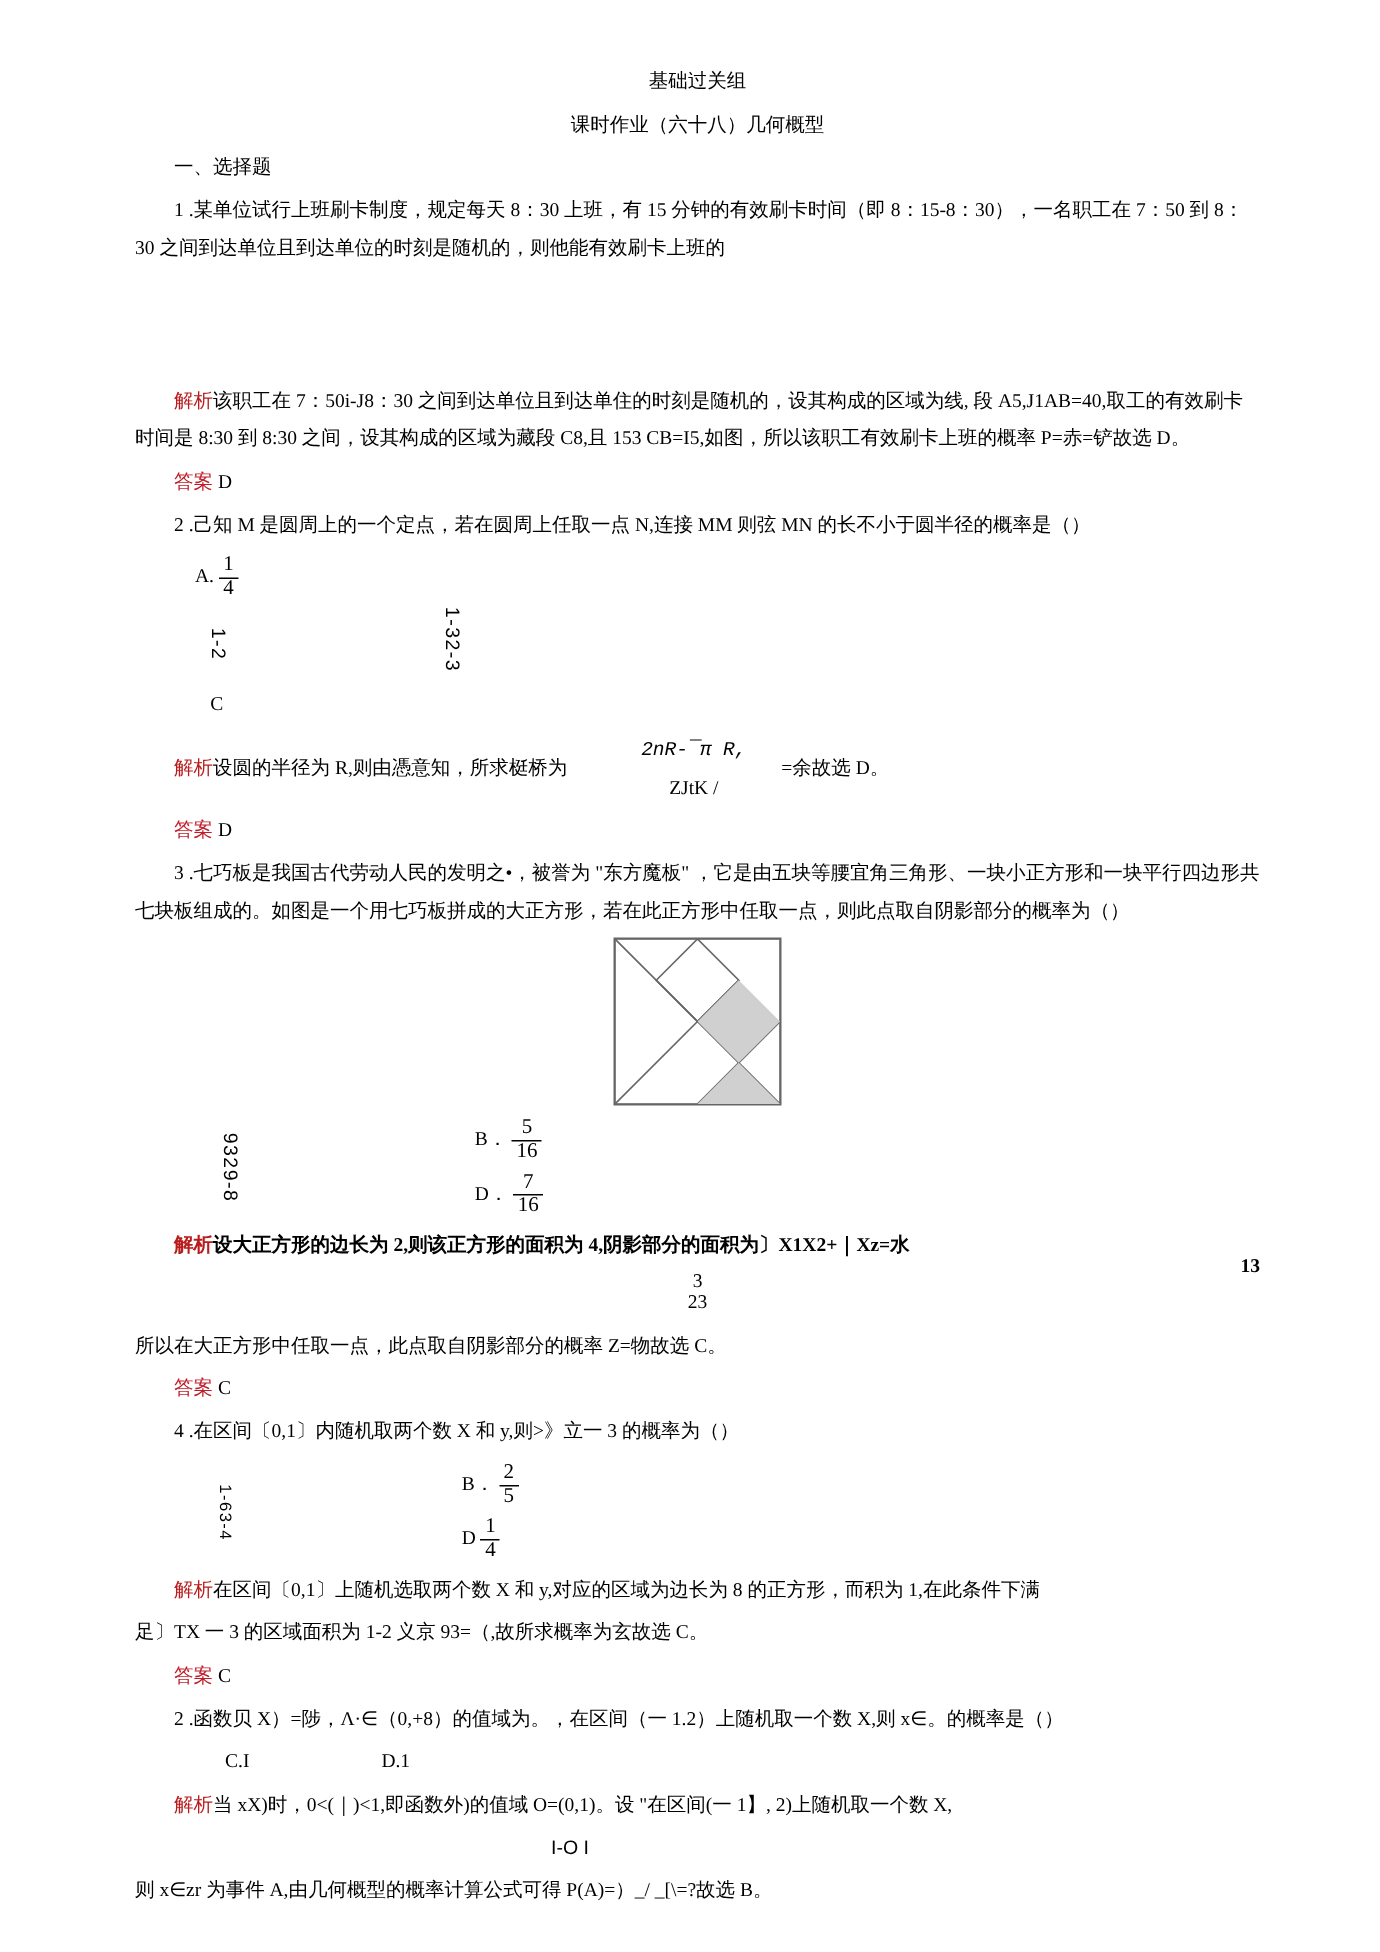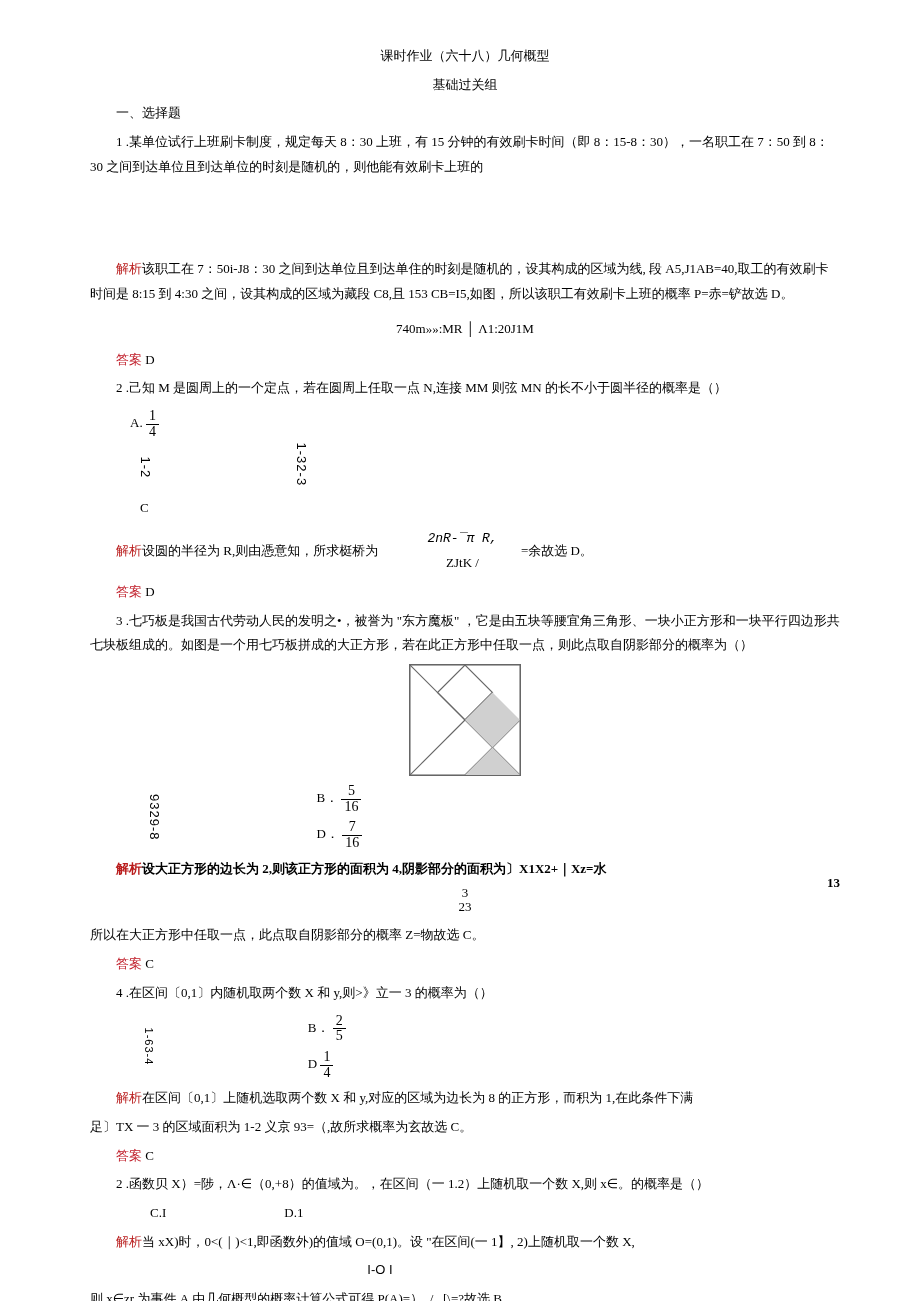--- a/index.html
+++ b/index.html
@@ -53,48 +53,45 @@
     transform-origin: center;
     margin: 10px 0;
     font-family: Arial, sans-serif;
     letter-spacing:1px;
   }
   .tangram {
     width: 110px; height:110px; border:1px solid #666;
     margin: 6px auto;
     display:block;
   }
-  .cd-row { display:flex; gap:118px; margin-left:60px; }
+  .cd-row { display:flex; gap:88px; margin-left:60px; }
   .frac-stack {
     display:inline-block; text-align:center; font-family:"Times New Roman",serif;
     line-height:1.1; font-size:13px;
   }
   .frac-stack span { display:block; }
 </style>
 </head>
 <body>
 
 <div class="page">
 
+  <div class="center s-block">基础过关组</div>
   <div class="center para">课时作业（六十八）几何概型</div>
-  <div class="center s-block">基础过关组</div>
 
   <div class="indent para">一、选择题</div>
 
   <div class="indent para">1 .某单位试行上班刷卡制度，规定每天 8：30 上班，有 15 分钟的有效刷卡时间（即 8：15-8：30），一名职工在 7：50 到 8：30 之间到达单位且到达单位的时刻是随机的，则他能有效刷卡上班的</div>
 
   <div style="height:70px"></div>
 
   <div class="indent para">
-    <span class="blue">解析</span><span>该职工在 7：50i-J8：30 之间到达单位且到达单住的时刻是随机的，设其构成的区域为线, 段 A5,J1AB=40,取工的有效刷卡时间是 8:15 到 4:30 之间，设其构成的区域为藏段 C8,且 153 CB=I5,如图，所以该职工有效刷卡上班的概率 P=赤=铲故选 D。</span>
-  </div>
-
-  <div class="header-line">
-    <span>740m»»:MR │ Λ1:20J1M</span>
-  </div>
+    <span class="blue">解析</span><span>该职工在 7：50i-J8：30 之间到达单位且到达单住的时刻是随机的，设其构成的区域为线, 段 A5,J1AB=40,取工的有效刷卡时间是 8:30 到 8:30 之间，设其构成的区域为藏段 C8,且 153 CB=I5,如图，所以该职工有效刷卡上班的概率 P=赤=铲故选 D。</span>
+  </div>
+
 
   <div class="indent s-block">
     <span class="red">答案</span><span> D</span>
   </div>
 
   <div class="indent para">2 .己知 M 是圆周上的一个定点，若在圆周上任取一点 N,连接 MM 则弦 MN 的长不小于圆半径的概率是（）</div>
 
   <div class="options">
     <div class="col">
       <div>

